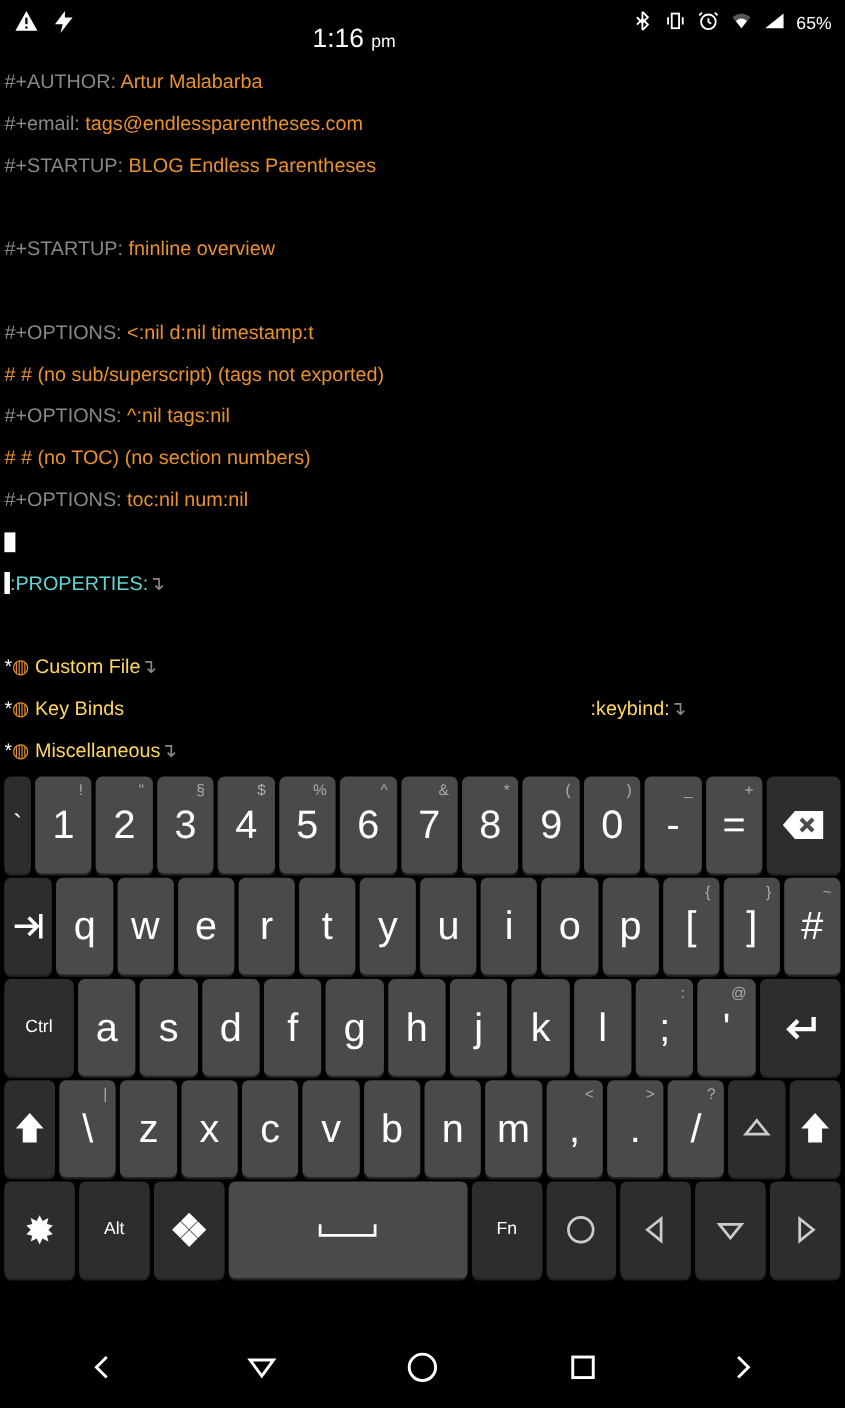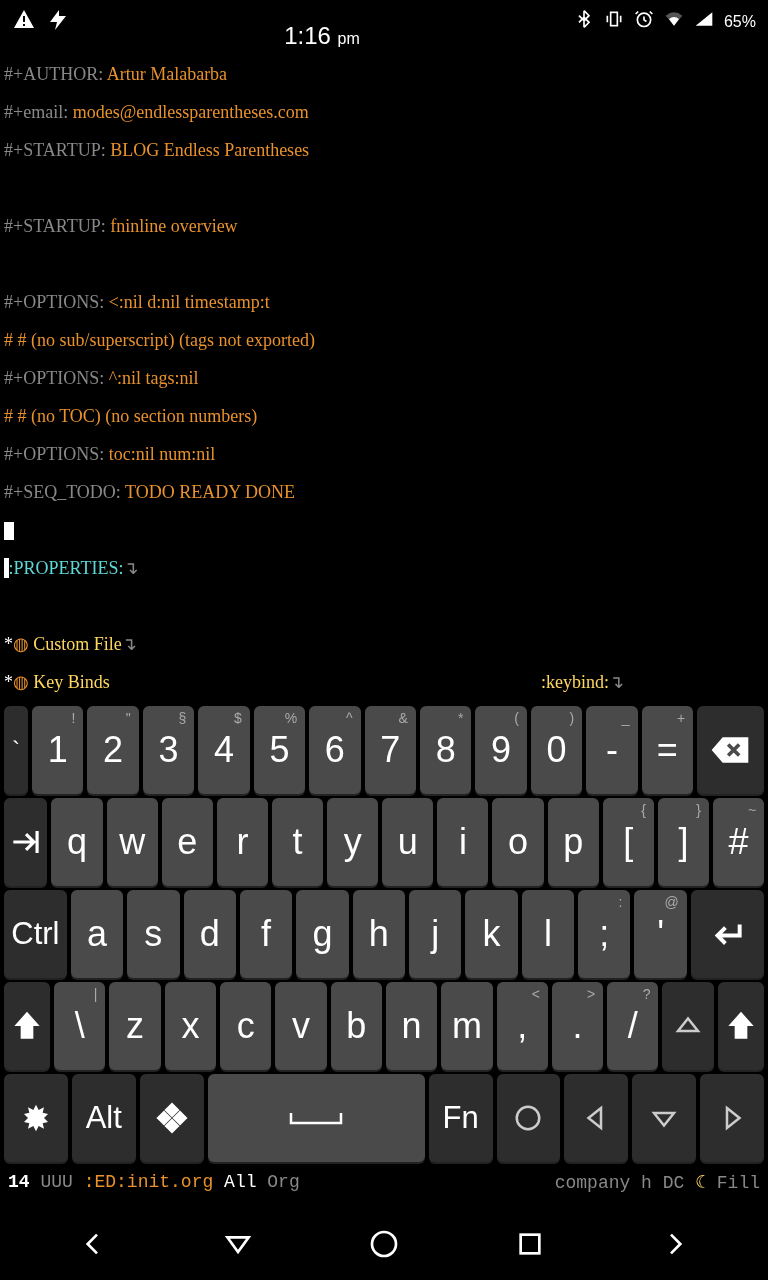--- a/index.html
+++ b/index.html
@@ -27,21 +27,21 @@
   .icon-svg { width: 24px; height: 24px; fill: #fff; }
   .icon-svg-sm { width: 20px; height: 20px; fill: #fff; }
 
   
   .editor {
     padding: 2px 4px;
     font-size: 18px;
     line-height: 19px;
     color: #ccc;
     white-space: pre;
-    font-family: Liberation Serif, serif;
+    font-family: Liberation Sans, sans-serif;
   }
   .gray { color: #888; }
   .orange { color: #e8912d; }
   .cyan { color: #5fd7d7; }
   .blue { color: #6cbfff; }
   .yellow { color: #ffd75f; }
   .green { color: #5fff5f; }
   .cursor-block { background: #fff; display: inline-block; width: 10px; height: 18px; vertical-align: text-bottom; }
   .bullet-star { color: #fff; }
   .fold-arrow { color: #888; }
@@ -89,21 +89,21 @@
     box-shadow: 0 2px 0 #222;
   }
   .key.dark { background: #2d2d2d; }
   .key .hint {
     position: absolute;
     top: 4px;
     right: 8px;
     font-size: 14px;
     color: #aaa;
   }
-  .key-label { font-size: 31px; }
+  .key-label { font-size: 16px; }
   .key-narrow { flex: 0 0 24px; background: #2d2d2d; font-size: 24px; }
   .key-backspace svg { width: 44px; height: 44px; }
   .key-shift svg, .key-tab svg, .key-enter svg { width: 38px; height: 38px; fill: #fff; }
   .key-space { flex: 3.4; }
   .key-arrows svg { width: 30px; height: 30px; fill: none; stroke: #ccc; stroke-width: 2; }
 
   
   .navbar {
     position: absolute;
     bottom: 0;
@@ -167,31 +167,30 @@
       <svg class="icon-svg-sm" viewBox="0 0 24 24">
           <path d="M2 20 L22 20 L22 4 Z" fill="#fff"></path>
         </svg>
     </span>
     <span style="font-size:16px;text-align:right;">65%</span>
   </div>
 </div>
 
 <div class="editor">
 <div><span class="gray">#+AUTHOR:</span><span class="orange"> Artur Malabarba</span></div>
-<div><span class="gray">#+email:</span><span class="orange"> modes@endlessparentheses.com</span></div>
+<div><span class="gray">#+email:</span><span class="orange"> tags@endlessparentheses.com</span></div>
 <div><span class="gray">#+STARTUP:</span><span class="orange"> BLOG Endless Parentheses</span></div>
 <div>&nbsp;</div>
 <div><span class="gray">#+STARTUP:</span><span class="orange"> fninline overview</span></div>
 <div>&nbsp;</div>
 <div><span class="gray">#+OPTIONS:</span><span class="orange"> &lt;:nil d:nil timestamp:t</span></div>
 <div><span class="orange"># # (no sub/superscript) (tags not exported)</span></div>
 <div><span class="gray">#+OPTIONS:</span><span class="orange"> ^:nil tags:nil</span></div>
 <div><span class="orange"># # (no TOC) (no section numbers)</span></div>
 <div><span class="gray">#+OPTIONS:</span><span class="orange"> toc:nil num:nil</span></div>
-<div><span class="gray">#+SEQ_TODO:</span><span class="orange"> TODO READY DONE</span></div>
 <div><span class="cursor-block"></span></div>
 <div><span style="background:#fff;color:#fff;"> </span><span class="cyan">:PROPERTIES:</span><span class="fold-arrow">↴</span></div>
 <div>&nbsp;</div>
 <div><span class="bullet-star">*</span><span class="oval-yellow">◍ </span><span class="yellow">Custom File</span><span class="fold-arrow">↴</span></div>
 <div class="line-row"><span><span class="bullet-star">*</span><span class="oval-yellow">◍ </span><span class="yellow">Key Binds</span></span><span class="tag-col yellow"><span>:keybind:</span><span class="fold-arrow">↴</span></span></div>
 <div><span class="bullet-star">*</span><span class="oval-yellow">◍ </span><span class="yellow">Miscellaneous</span><span class="fold-arrow">↴</span></div>
 <div class="line-row"><span><span class="bullet-star">*</span><span class="oval-yellow">◍ </span><span class="yellow">Programming Modes</span></span><span class="tag-col yellow"><span>:programming:</span><span class="fold-arrow">↴</span></span></div>
 <div><span class="bullet-star">*</span><span class="oval-yellow">◍ </span><span class="yellow">Minor Modes</span><span class="fold-arrow">↴</span></div>
 <div><span class="bullet-star">*</span><span class="oval-yellow">◍ </span><span class="yellow">Text modes</span><span class="fold-arrow">↴</span></div>
 <div><span class="bullet-star">*</span><span class="oval-yellow">◍ </span><span class="yellow">Functions</span><span class="fold-arrow">↴</span></div>

